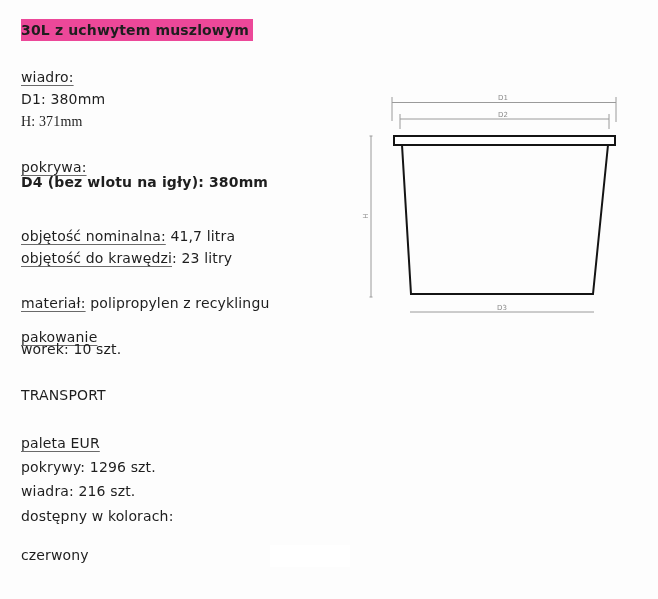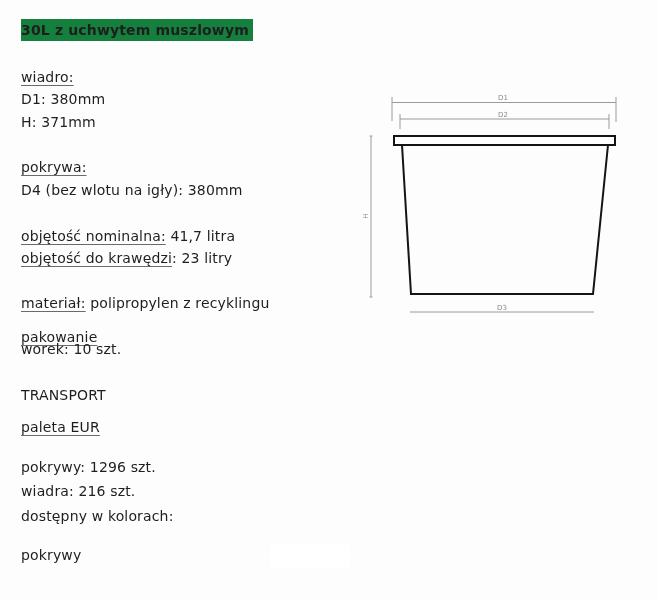--- a/index.html
+++ b/index.html
@@ -14,21 +14,21 @@
     .line {
       position: absolute;
       left: 21px;
       font-size: 14px;
       line-height: 22px;
       white-space: nowrap;
       letter-spacing: 0.15px;
     }
     .title {
       font-weight: bold;
-      background: #15803d;
+      background: #ec4899;
       padding-right: 4px;
     }
     .u {
       text-decoration: underline;
       text-decoration-color: #6a6a6a;
       text-underline-offset: 3px;
       text-decoration-thickness: 1px;
     }
     .patch {
       position: absolute;
@@ -48,52 +48,52 @@
 <body>
 
 <div class="patch" style="left:270px; top:545px; width:80px; height:22px;"></div>
 
 <div class="line title" style="top:19px;">30L z uchwytem muszlowym</div>
 
 <div class="line" style="top:66px;">
   <span class="u">wiadro:</span>
 </div>
 <div class="line" style="top:88px;">D1: 380mm</div>
-<div class="line" style="top:111px;">H: 371mm</div>
+<div class="line" style="top:111px;font-family:Liberation Serif, serif;">H: 371mm</div>
 
 <div class="line" style="top:156px;text-align:center;">
   <span class="u">pokrywa:</span>
 </div>
-<div class="line" style="top:179px;">D4 (bez wlotu na igły): 380mm</div>
+<div class="line" style="top:171px;font-weight:bold;">D4 (bez wlotu na igły): 380mm</div>
 
 <div class="line" style="top:225px;">
   <span class="u">objętość nominalna:</span><span> 41,7 litra</span>
 </div>
 <div class="line" style="top:247px;">
   <span class="u">objętość do krawędzi</span><span>: 23 litry</span>
 </div>
 
 <div class="line" style="top:292px;">
   <span class="u">materiał:</span><span> polipropylen z recyklingu</span>
 </div>
 <div class="line" style="top:316px;margin-top:10px;">
   <span class="u">pakowanie</span>
 </div>
 <div class="line" style="top:338px;">worek: 10 szt.</div>
 
 <div class="line" style="top:384px;">TRANSPORT</div>
 
-<div class="line" style="top:416px;">
+<div class="line" style="top:432px;">
   <span class="u">paleta EUR</span>
 </div>
 <div class="line" style="top:480px;">wiadra: 216 szt.</div>
 <div class="line" style="top:456px;">pokrywy: 1296 szt.</div>
 
 <div class="line" style="top:505px;">dostępny w kolorach:</div>
-<div class="line" style="top:544px;">pokrywy</div>
+<div class="line" style="top:544px;">czerwony</div>
 
 <svg id="diagram" viewBox="360 85 270 235" xmlns="http://www.w3.org/2000/svg">
 
   <g>
     <line class="dim" x1="392" y1="102.5" x2="616" y2="102.5"></line>
     <line class="dim" x1="392" y1="97" x2="392" y2="121"></line>
     <line class="dim" x1="616" y1="97" x2="616" y2="122"></line>
     <text class="dimtext" x="503" y="100" text-anchor="middle">D1</text>
   </g>
 

